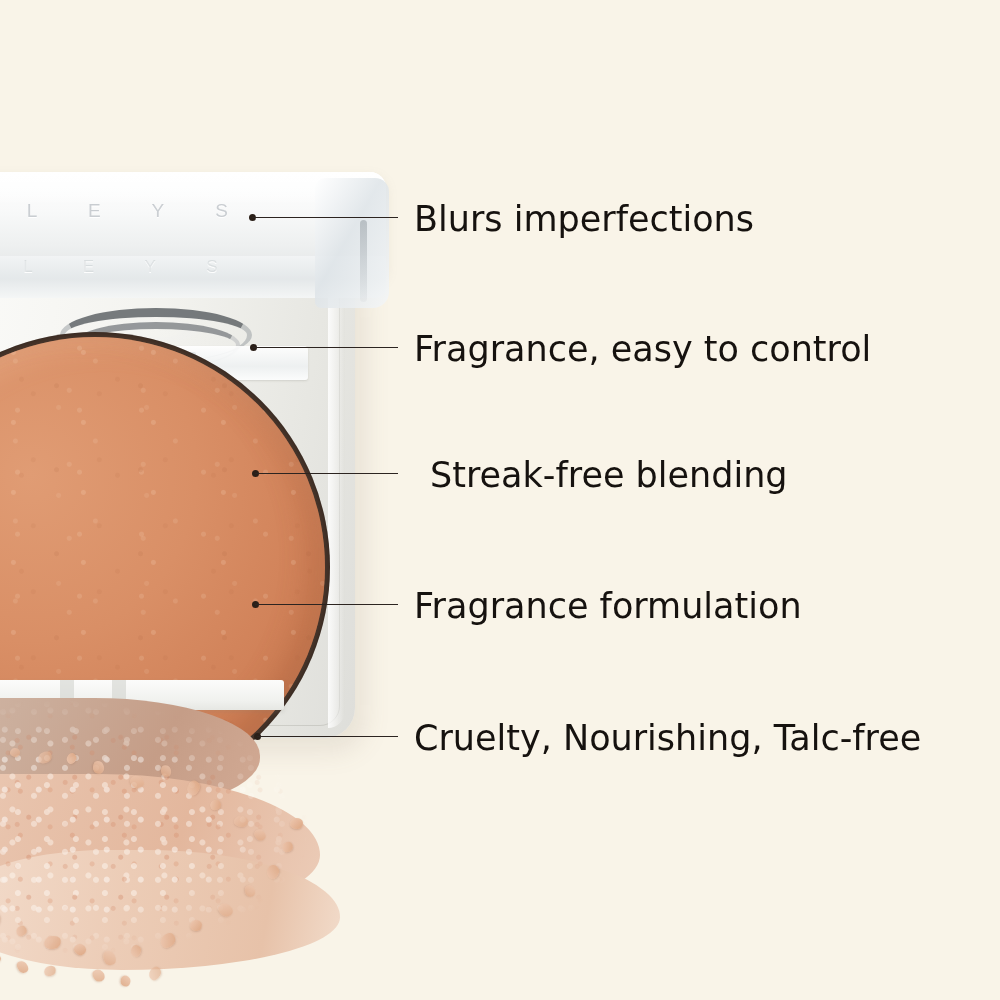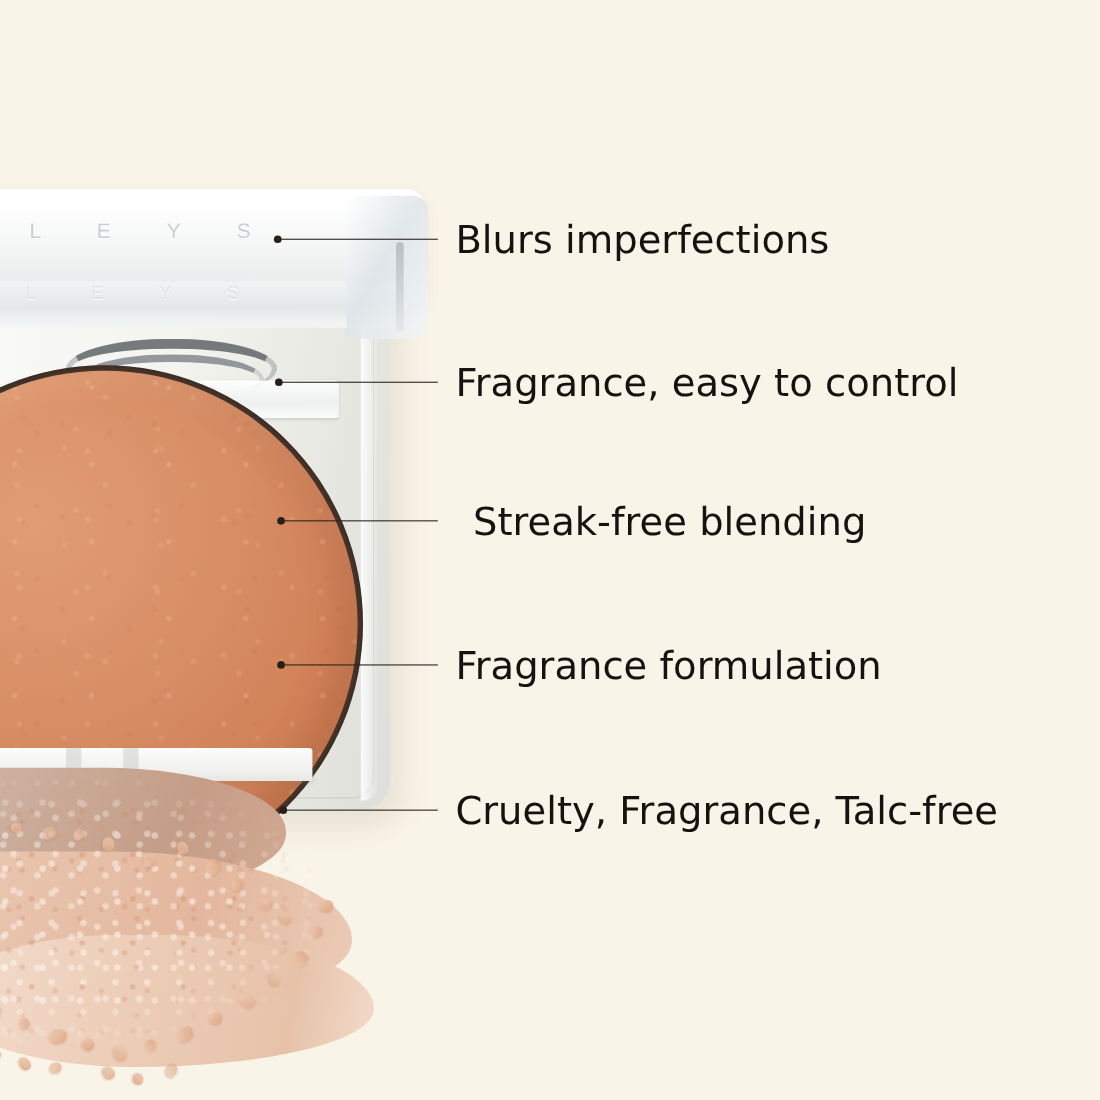--- a/index.html
+++ b/index.html
@@ -416,16 +416,16 @@
       <div class="leader" style="left: 253px; top: 347px; width: 145px;"></div>
       <div class="feature" style="left: 414px; top: 332px;">Fragrance, easy to control</div>
       <div class="leader-dot" style="left: 252px; top: 470px;"></div>
       <div class="leader" style="left: 255px; top: 473px; width: 143px;"></div>
       <div class="feature" style="left: 414px; top: 458px; margin-left: 16px;">Streak-free blending</div>
       <div class="leader-dot" style="left: 252px; top: 601px;"></div>
       <div class="leader" style="left: 255px; top: 604px; width: 143px;"></div>
       <div class="feature" style="left: 414px; top: 589px;">Fragrance formulation</div>
       <div class="leader-dot" style="left: 254px; top: 733px;"></div>
       <div class="leader" style="left: 257px; top: 736px; width: 141px;"></div>
-      <div class="feature" style="left: 414px; top: 721px;">Cruelty, Fragrance, Talc-free</div>
+      <div class="feature" style="left: 414px; top: 721px;">Cruelty, Nourishing, Talc-free</div>
     </div>
 
 </div>
 
 </body></html>

